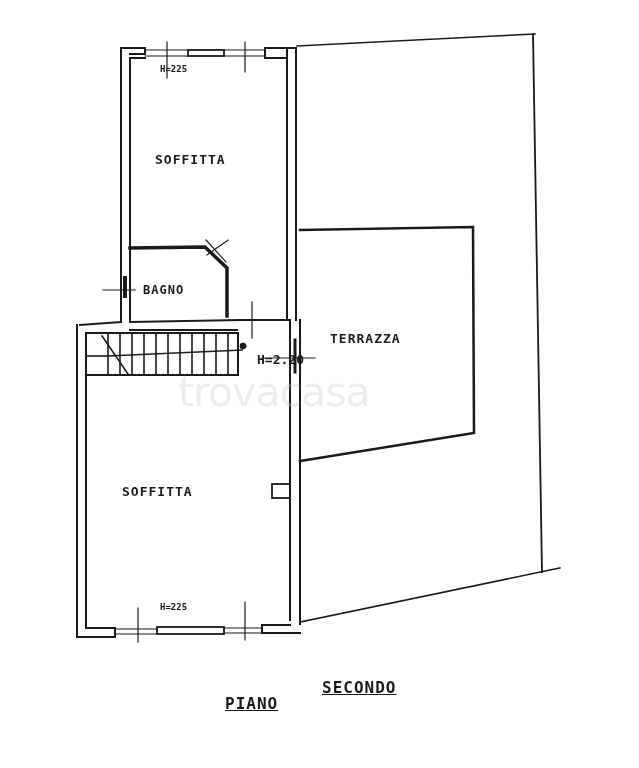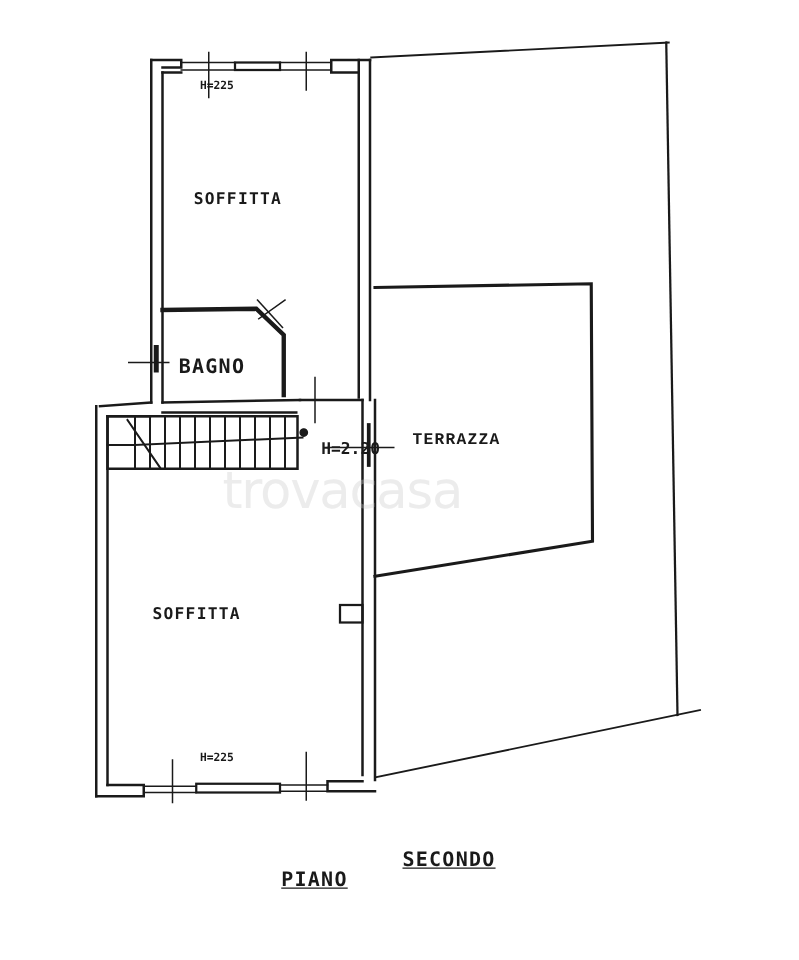--- a/index.html
+++ b/index.html
@@ -82,20 +82,20 @@
     <path d="M262 625 L290 625 M262 633 L300 633 M262 625 L262 633" stroke-width="2"></path>
     <line x1="138" y1="608" x2="138" y2="642" stroke-width="1.2"></line>
     <line x1="245" y1="602" x2="245" y2="640" stroke-width="1.2"></line>
   </g>
 </svg>
 
 <div class="wm">trovacasa</div>
 
 <div class="lbl small" style="left:160px;top:64px;">H=225</div>
 <div class="lbl room" style="left:155px;top:152px;">SOFFITTA</div>
-<div class="lbl room" style="left:143px;top:283px;font-size:16px;text-align:center;">BAGNO</div>
-<div class="lbl room" style="left:330px;top:344px;font-family:Liberation Mono, monospace;">TERRAZZA</div>
+<div class="lbl room" style="left:143px;top:283px;font-size:12px;text-align:center;">BAGNO</div>
+<div class="lbl room" style="left:330px;top:331px;">TERRAZZA</div>
 <div class="lbl small" style="left:257px;top:352px;font-size:13px;">H=2.20</div>
 <div class="lbl room" style="left:122px;top:484px;">SOFFITTA</div>
 <div class="lbl small" style="left:160px;top:602px;">H=225</div>
 
 <div class="lbl title" style="left:225px;top:694px;">PIANO</div>
 <div class="lbl title" style="left:322px;top:678px;text-align:right;">SECONDO</div>
 
 </body></html>

